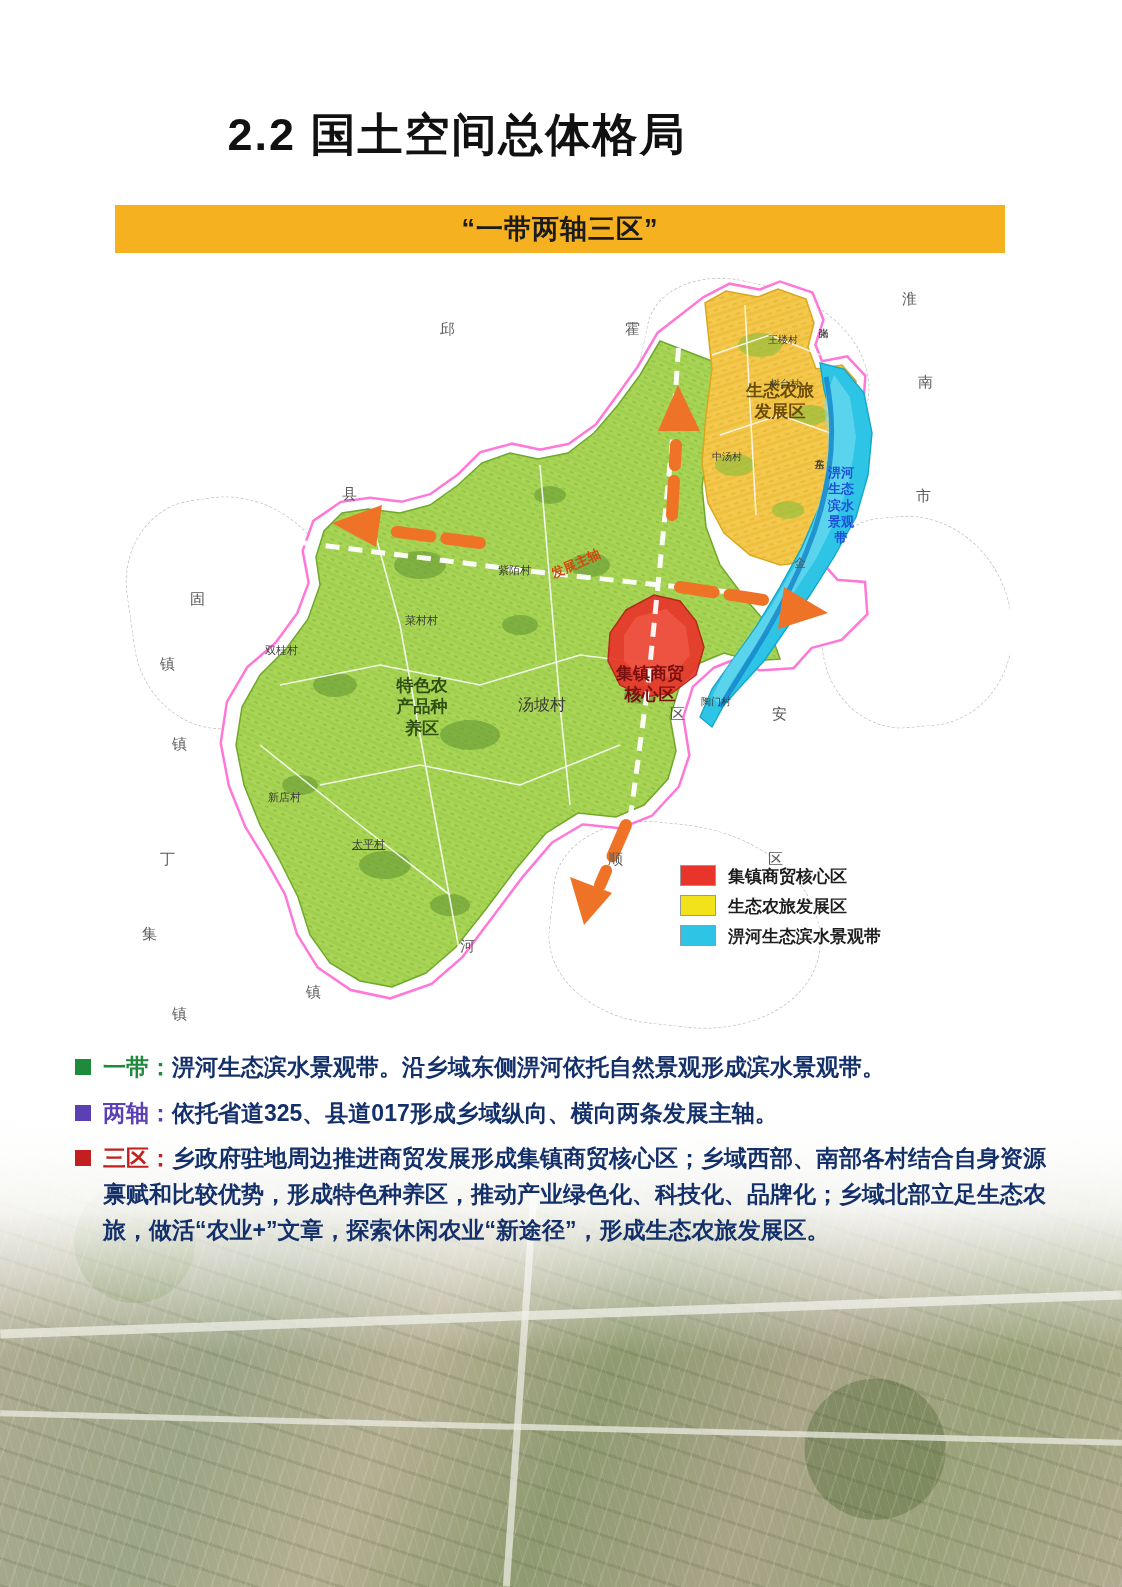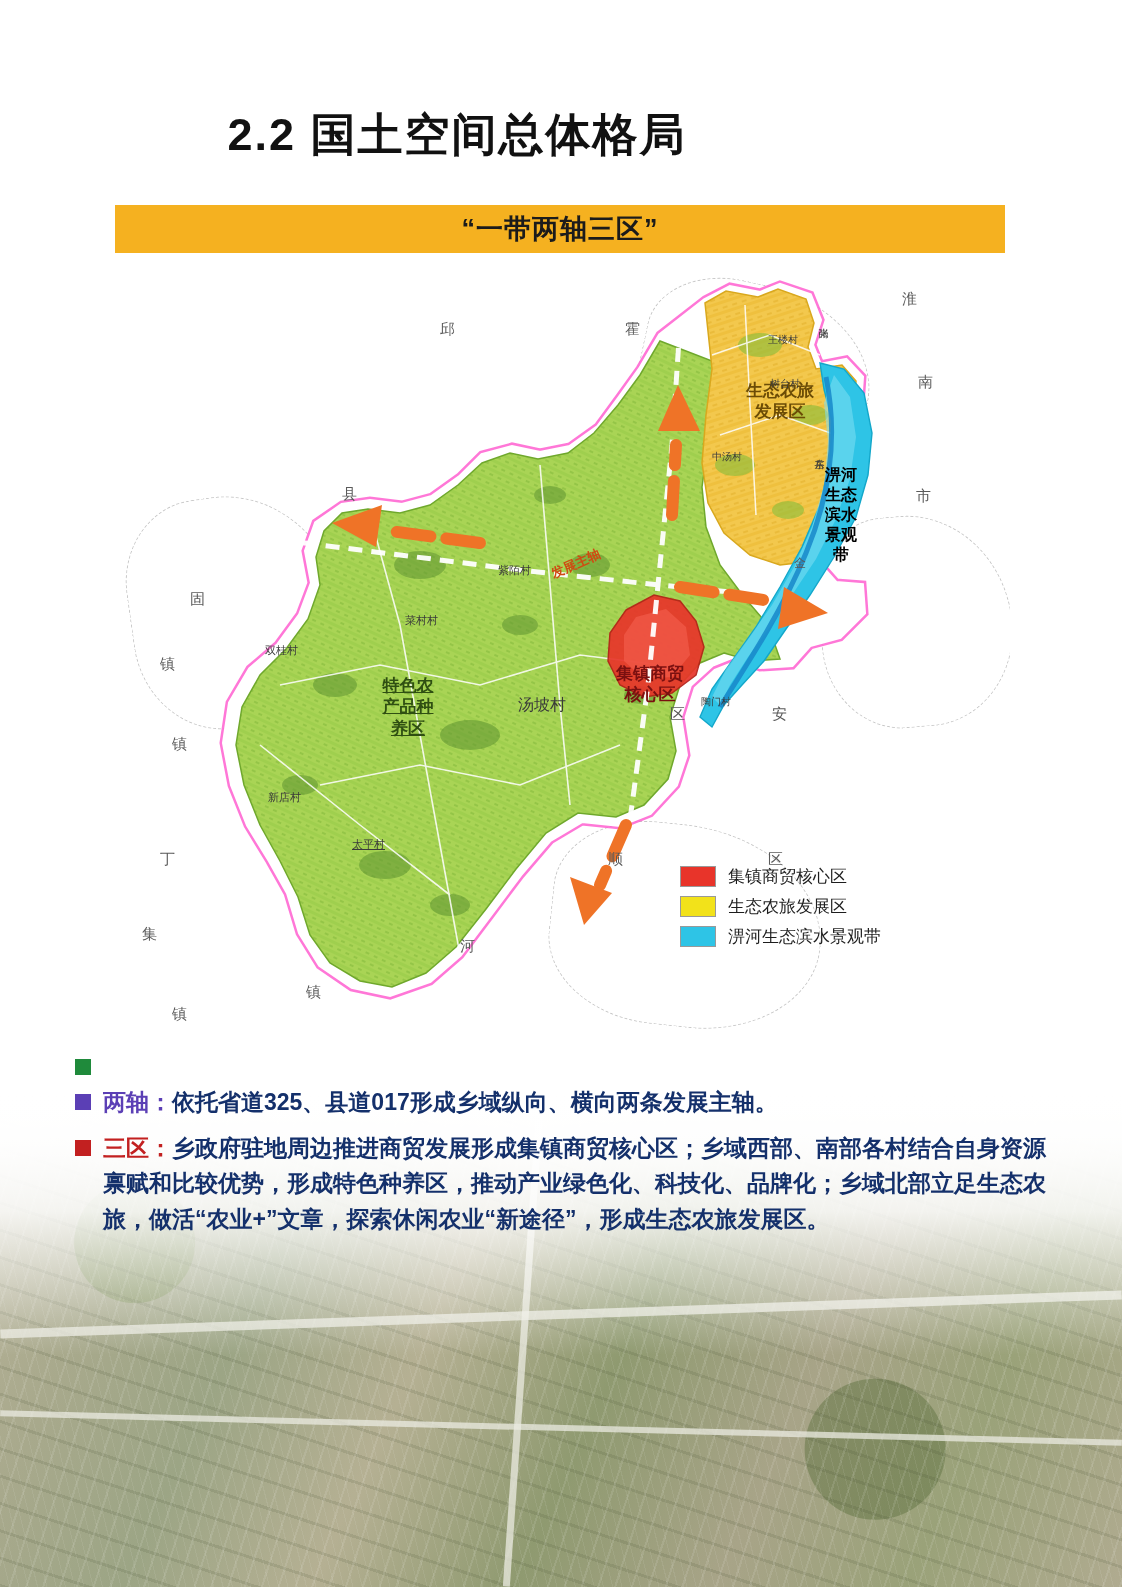--- a/index.html
+++ b/index.html
@@ -45,27 +45,27 @@
   
 
   
   .map-zone-label{
     position:absolute;font-weight:bold;text-align:center;line-height:1.25;
     color:#2f2f2f;
   }
   .zone-green{color:#2f4f12;font-size:17px;}
   .zone-red{color:#7a1010;font-size:17px;}
   .zone-yellow{color:#6b4c06;font-size:17px;}
-  .zone-blue{color:#000000;font-size:16px;}
+  .zone-blue{color:#1d4ed8;font-size:13px;}
 
   
   .legend{
     position:absolute;left:560px;top:600px;width:320px;
   }
-  .legend-row{display:flex;align-items:center;margin-bottom:7px;}
+  .legend-row{display:flex;margin-bottom:7px;font-weight:bold;}
   .legend-swatch{width:34px;height:19px;margin-right:12px;border:1px solid #999;}
   .legend-label{font-size:17px;color:#1d1d1d;}
 
   
   .notes{
     position:absolute;left:75px;top:1050px;width:990px;
   }
   .note-row{display:flex;align-items:flex-start;margin-bottom:10px;}
   .note-marker{width:16px;height:16px;margin-top:9px;margin-right:12px;flex:0 0 16px;}
   .note-key{font-size:23px;font-weight:bold;white-space:nowrap;}
@@ -209,21 +209,21 @@
       <polygon points="212,258 262,240 256,282" stroke="none"></polygon>
 
       <path d="M560 322 L650 336" stroke-dasharray="34 16"></path>
       <polygon points="708,348 658,364 664,322" stroke="none"></polygon>
     </g>
   </svg>
 
   <div class="map-zone-label zone-yellow" style="left:605px;top:115px;width:110px;">生态农旅<br>发展区</div>
   <div class="map-zone-label zone-blue" style="left:700px;top:200px;width:42px;">淠河<br>生态<br>滨水<br>景观<br>带</div>
   <div class="map-zone-label zone-red" style="left:470px;top:398px;width:120px;">集镇商贸<br>核心区</div>
-  <div class="map-zone-label zone-green" style="left:238px;top:410px;width:100px;text-decoration:underline;">特色农<br>产品种<br>养区</div>
+  <div class="map-zone-label zone-green" style="left:252px;top:410px;width:100px;">特色农<br>产品种<br>养区</div>
 
   <div class="region-label h" style="left:320px;top:55px;">邱</div>
   <div class="region-label h" style="left:505px;top:55px;">霍</div>
   <div class="region-label h" style="left:782px;top:25px;">淮</div>
   <div class="region-label h" style="left:798px;top:108px;">南</div>
   <div class="region-label h" style="left:796px;top:222px;">市</div>
   <div class="region-label h" style="left:222px;top:220px;">县</div>
   <div class="region-label h" style="left:70px;top:325px;">固</div>
   <div class="region-label h" style="left:40px;top:390px;">镇</div>
   <div class="region-label h" style="left:52px;top:470px;">镇</div>
@@ -272,20 +272,23 @@
 <div class="aerial">
   <div class="aerial-road" style="left:0;top:215px;width:1122px;height:9px;transform:rotate(-2deg);"></div>
   <div class="aerial-road" style="left:0;top:330px;width:1122px;height:6px;transform:rotate(1.5deg);"></div>
   <div class="aerial-road" style="left:520px;top:0;width:7px;height:492px;transform:rotate(4deg);"></div>
 </div>
 <div class="aerial-veil"></div>
 
 <div class="notes">
   <div class="note-row">
     <div class="note-marker" style="background:#1f8a3b;"></div>
+    <div>
+      <span class="note-key k-green">一带：</span><span class="note-body">淠河生态滨水景观带。沿乡域东侧淠河依托自然景观形成滨水景观带。</span>
+    </div>
   </div>
   <div class="note-row">
     <div class="note-marker" style="background:#5b3fb5;"></div>
     <div>
       <span class="note-key k-purple">两轴：</span><span class="note-body">依托省道325、县道017形成乡域纵向、横向两条发展主轴。</span>
     </div>
   </div>
   <div class="note-row">
     <div class="note-marker" style="background:#c22020;"></div>
     <div>

